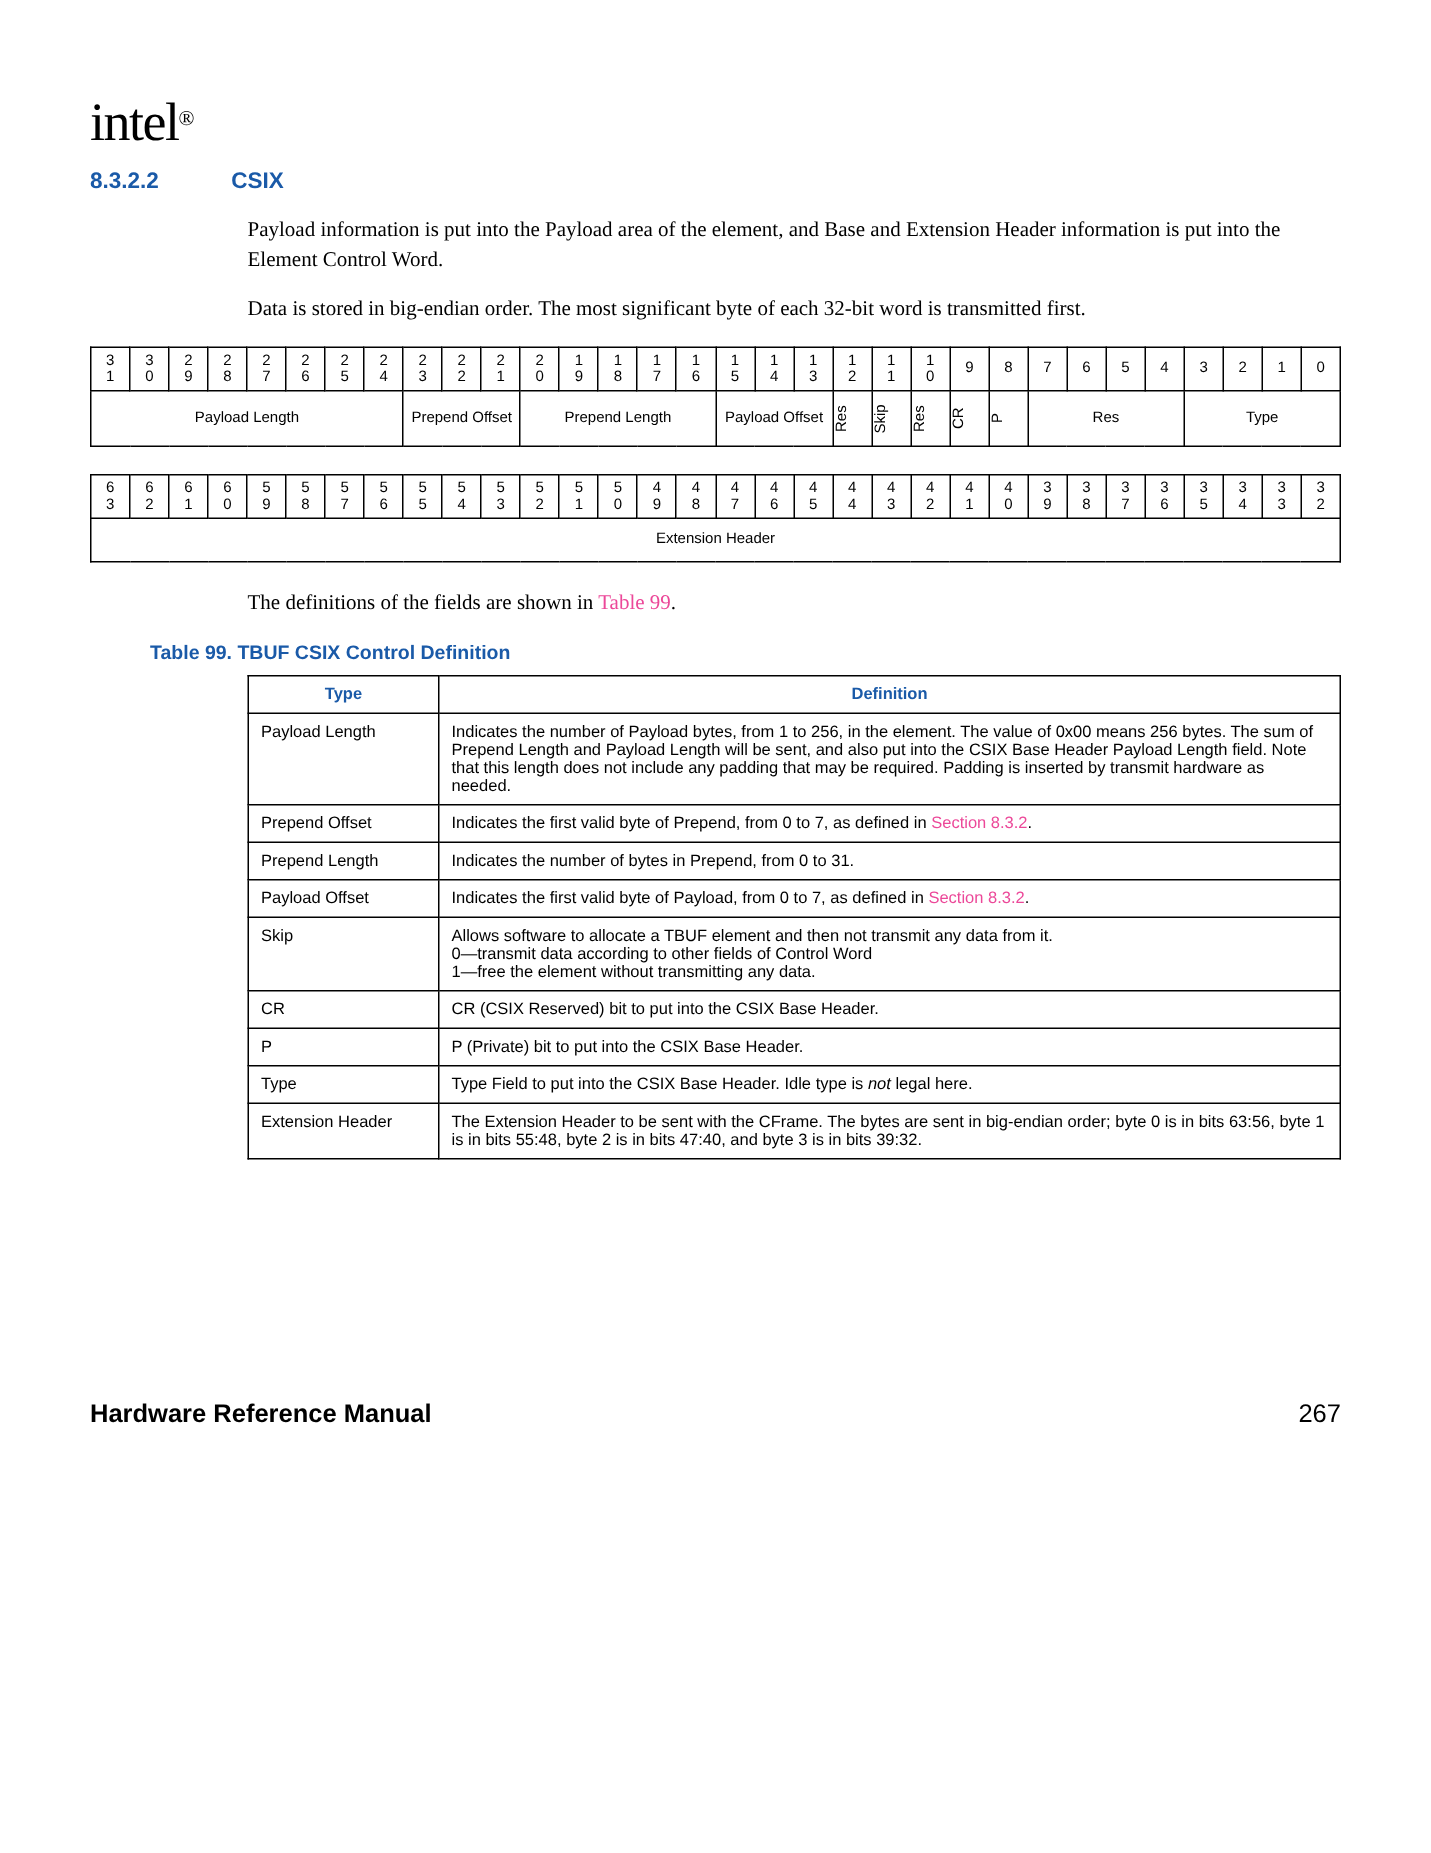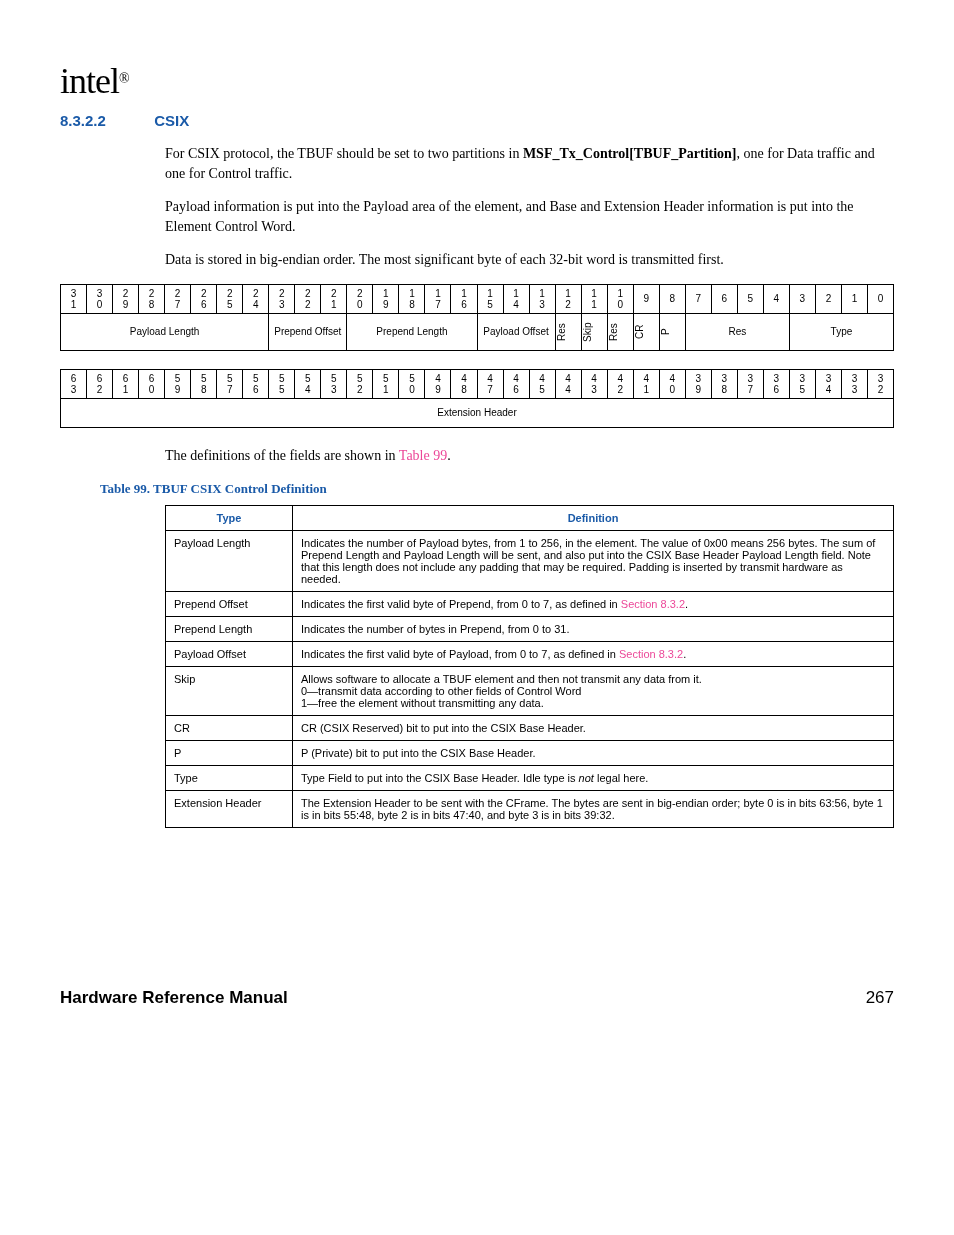--- a/index.html
+++ b/index.html
@@ -52,21 +52,20 @@
     text-align: center;
     padding: 3px 0;
     height: 22px;
   }
   .bit-table .v { writing-mode: vertical-rl; transform: rotate(180deg); height:30px; }
   .table-caption {
     color: #1a5aa8;
     font-weight: bold;
     font-size: 13px;
     margin: 15px 0 8px 40px;
-    font-family: Liberation Serif, serif;
   }
   .def-table {
     border-collapse: collapse;
     margin-left: 105px;
     width: calc(100% - 105px);
     font-size: 11px;
   }
   .def-table th, .def-table td {
     border: 1px solid #000;
     padding: 6px 8px;
@@ -96,23 +95,20 @@
 <div class="logo">
   <span>intel</span><sub>®</sub>
 </div>
 
 <div class="section-heading">
   <span class="num">8.3.2.2</span>
   <span>CSIX</span>
 </div>
 
 <div class="body-text">
-  <p>
-    <span>For CSIX protocol, the TBUF should be set to two partitions in </span><b>MSF_Tx_Control[TBUF_Partition]</b><span>, one for Data traffic and one for Control traffic.</span>
-  </p>
   <p>Payload information is put into the Payload area of the element, and Base and Extension Header information is put into the Element Control Word.</p>
   <p>Data is stored in big-endian order. The most significant byte of each 32-bit word is transmitted first.</p>
 </div>
 
 <table class="bit-table">
   <tbody>
       <tr id="bitrow1">
         <td>3<br>1</td>
         <td>3<br>0</td>
         <td>2<br>9</td>

